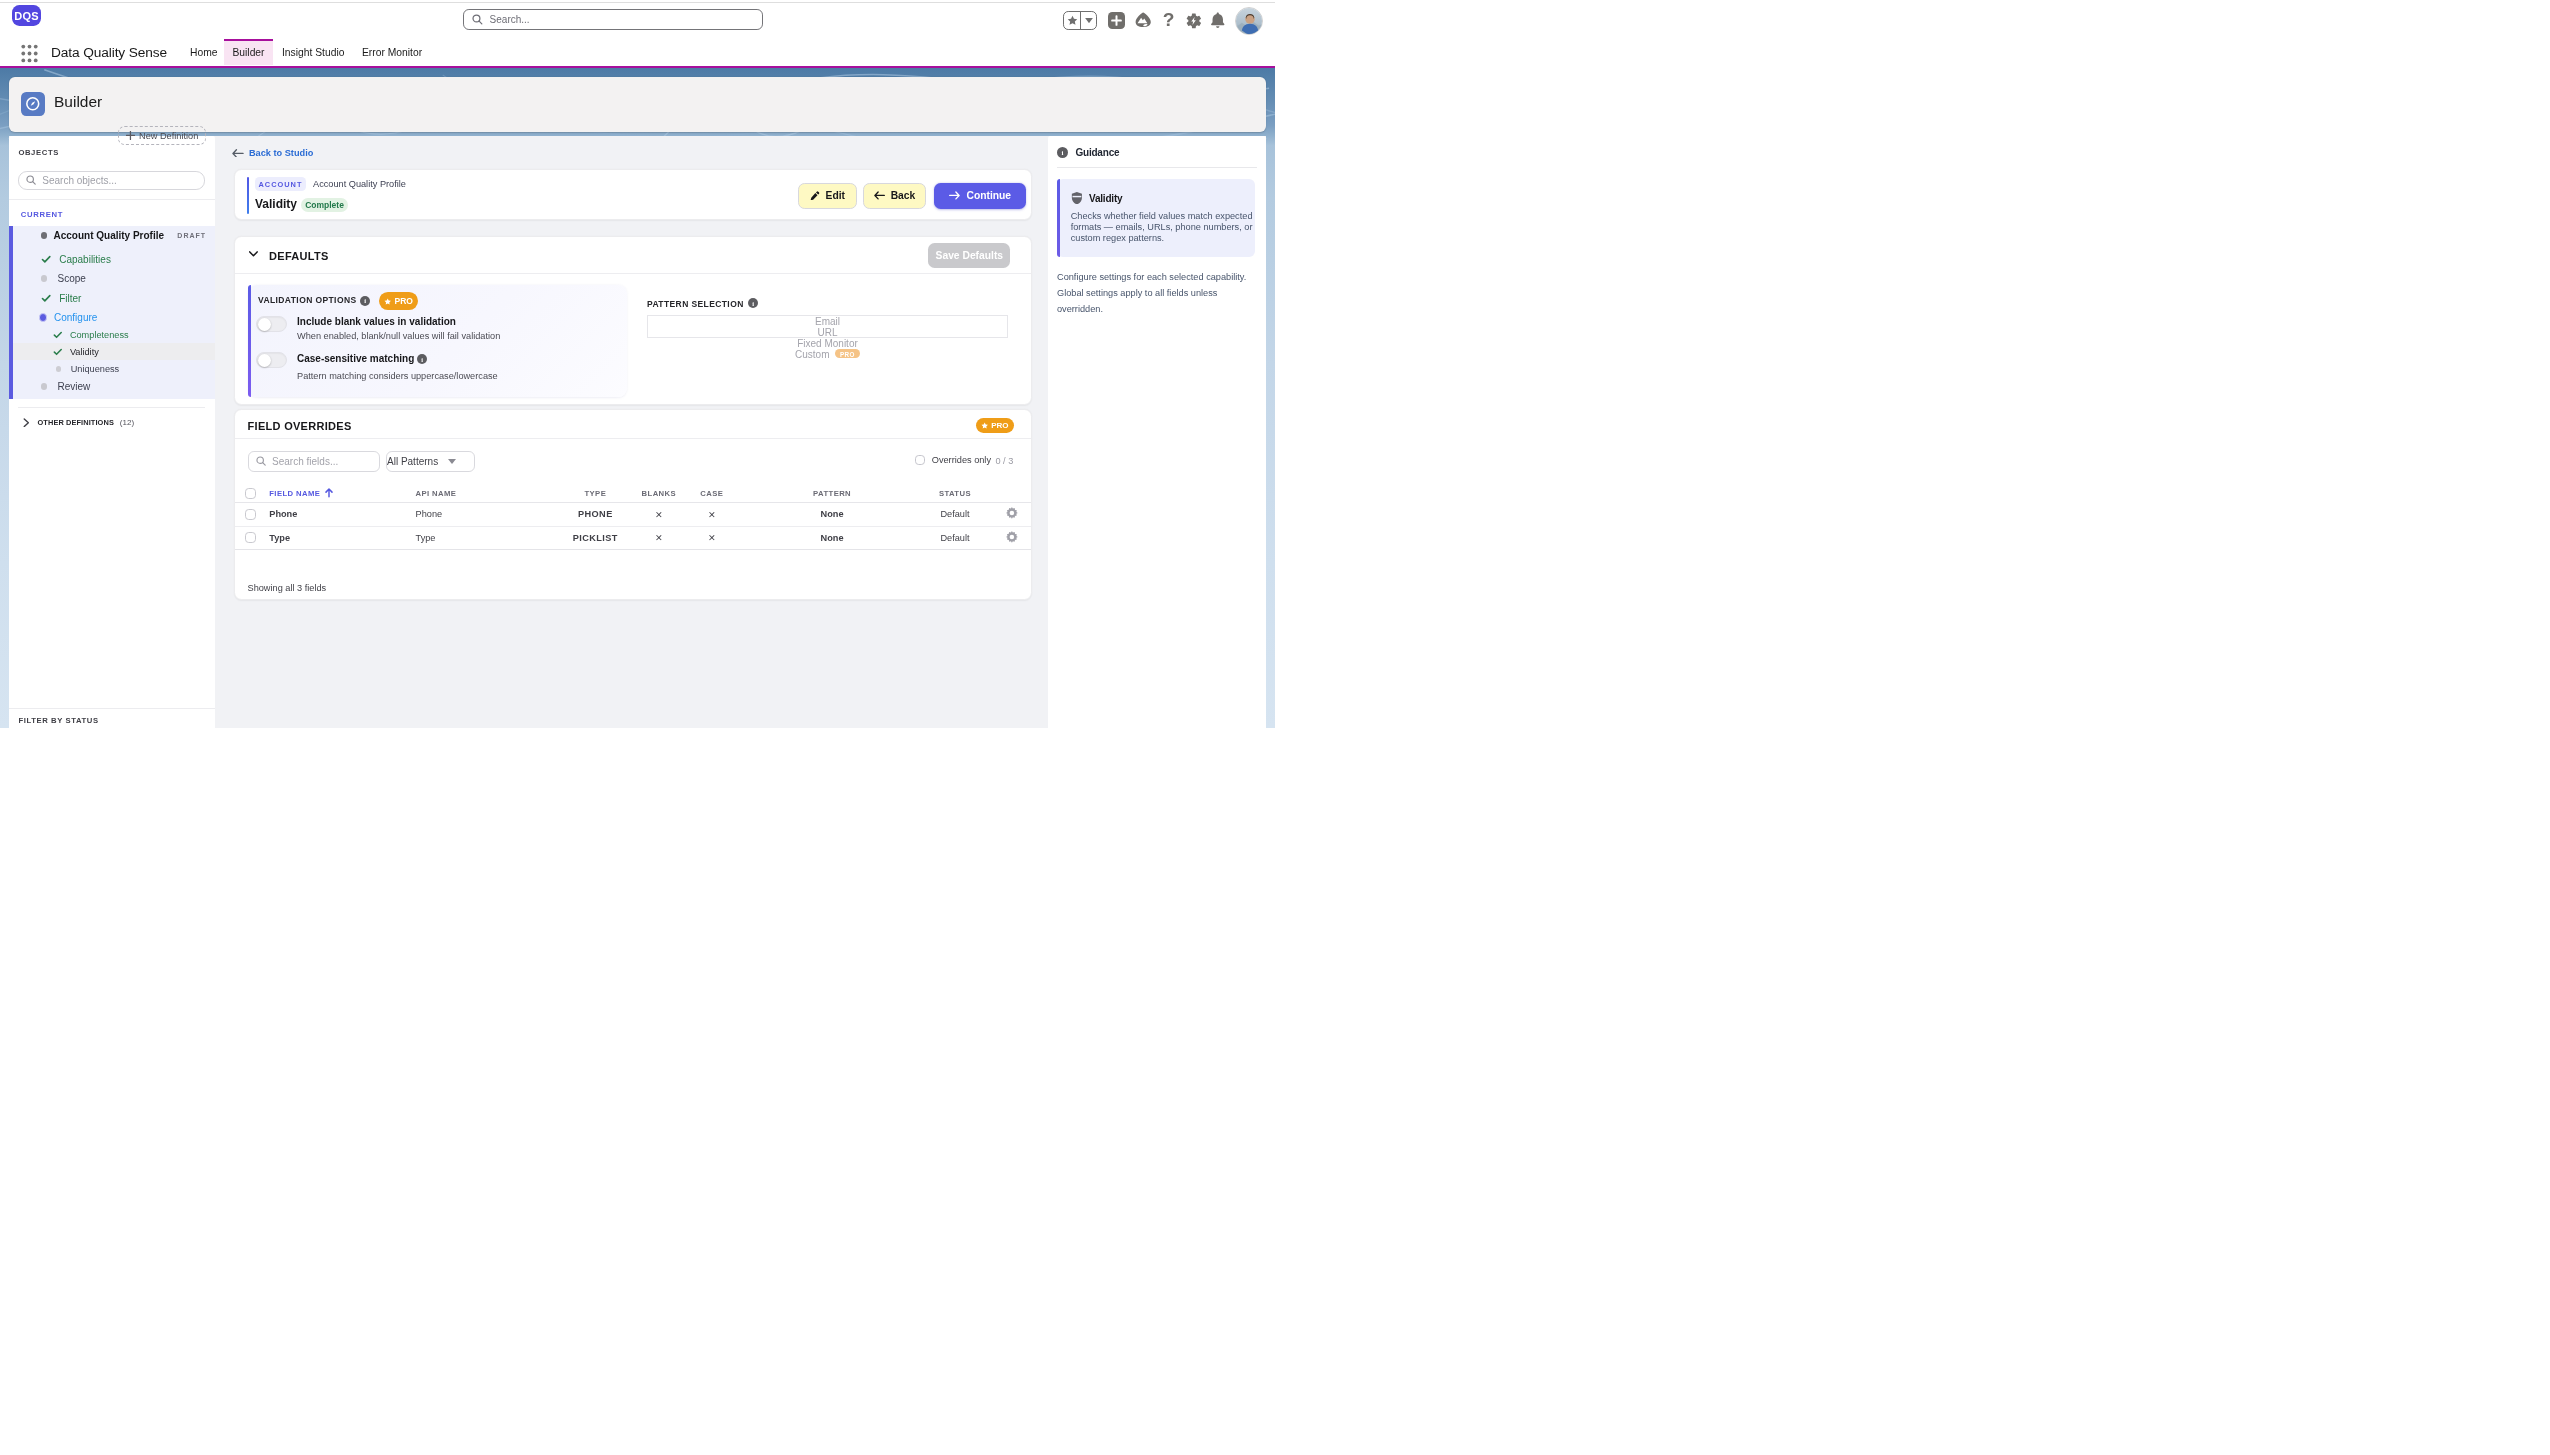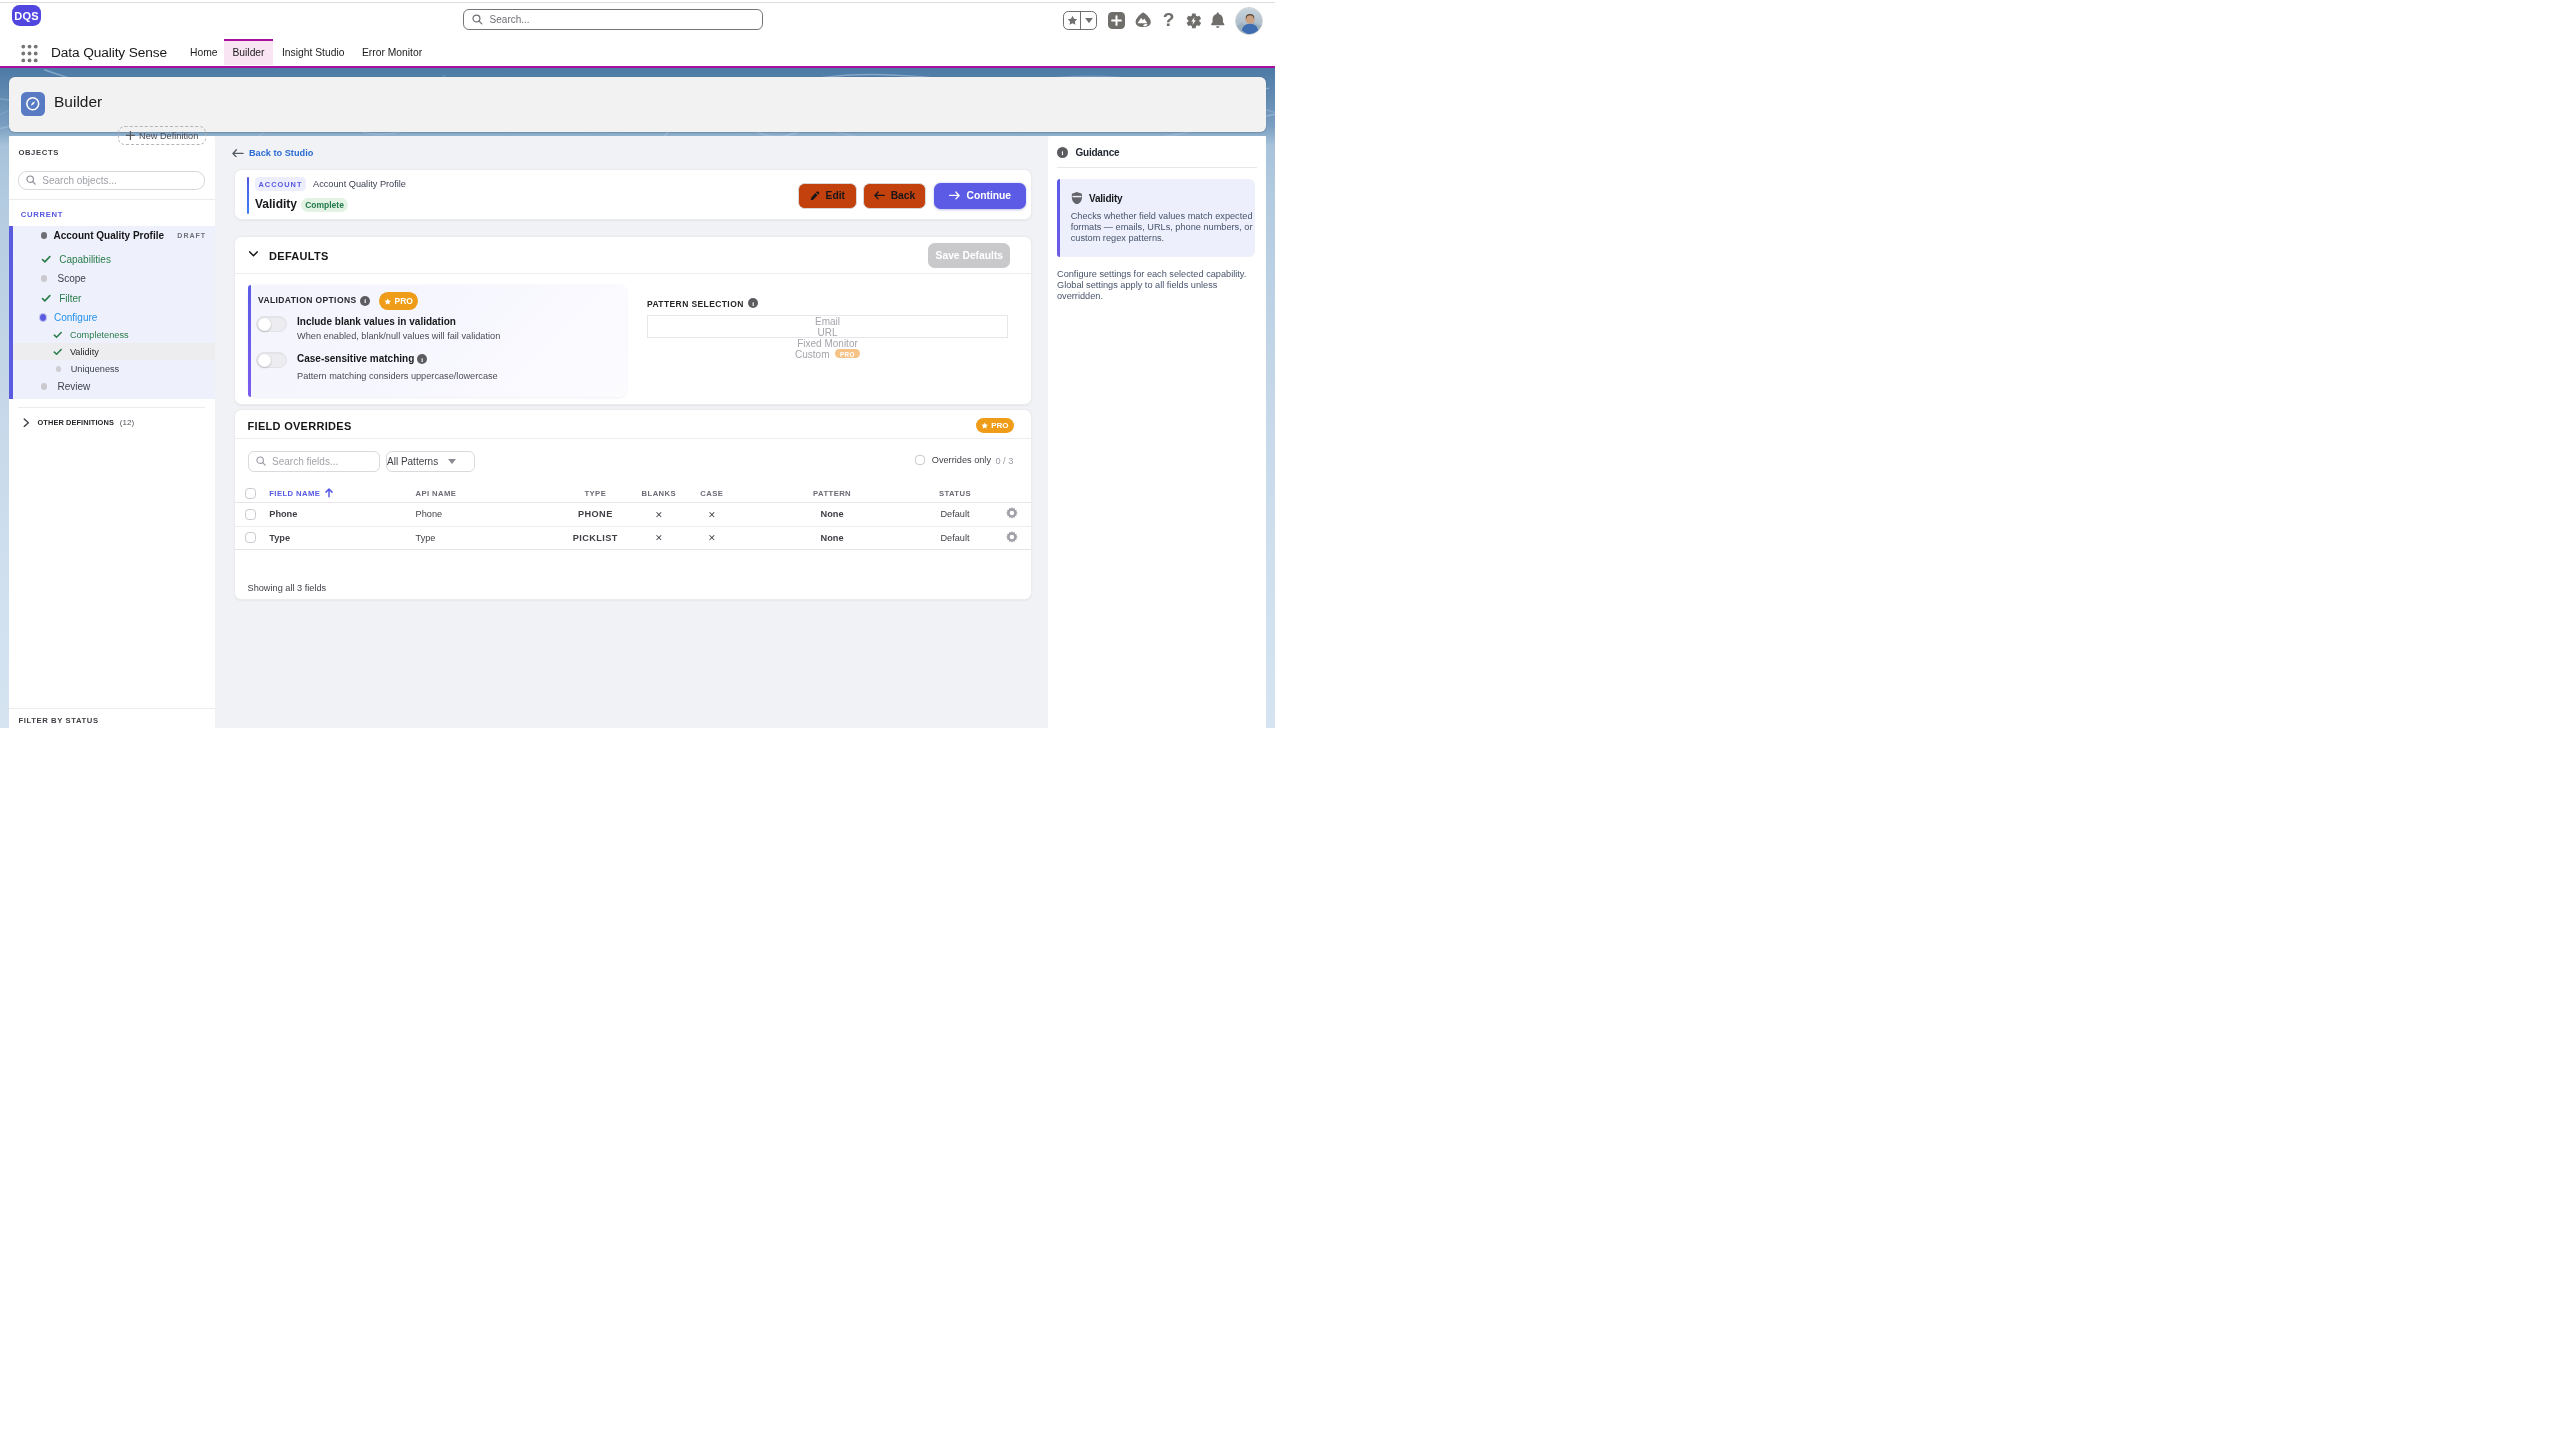--- a/index.html
+++ b/index.html
@@ -70,21 +70,21 @@
 #backlink { position:absolute; left:232px; top:148px; display:flex; align-items:center; gap:5.2px; font-size:9.2px; font-weight:600; color:#2b6cd4; }
 .card { position:absolute; left:234px; width:798px; background:#fff; border-radius:7.4px; border:0.7px solid #ececee; box-shadow:0 0.7px 1.5px rgba(0,0,0,.05); }
 #hcard { top:169px; height:51px;text-align:center; }
 #haccent { position:absolute; left:11.8px; top:7px; width:2.6px; height:37px; border-radius:1.5px; background:linear-gradient(180deg,#5156e6,#3e7eec); }
 #pill-account { position:absolute; left:20px; top:7.4px; width:51px; height:14px; background:#ecedfd; border-radius:4.4px;
   display:flex; align-items:center; justify-content:center; font-size:7.4px; font-weight:700; letter-spacing:1px; color:#5558e0; }
 #aqp-name { position:absolute; left:78px; top:9.2px; font-size:9.2px; font-weight:500; color:#3f4254; }
 #h-validity { position:absolute; left:20px; top:27px; font-size:12px; font-weight:700; color:#17171a; }
 #pill-complete { position:absolute; left:66px; top:28px; width:47px; height:14px; background:#e2f2e3; border-radius:7px;
   display:flex; align-items:center; justify-content:center; font-size:8.5px; font-weight:600; color:#22794a; }
-.hbtn { position:absolute; top:12.5px; height:26px; border:1.2px solid #d8d8dd; border-radius:6.6px; background:#c2410c;
+.hbtn { position:absolute; top:12.5px; height:26px; border:1.2px solid #d8d8dd; border-radius:6.6px; background:#fef9c3;
   display:flex; align-items:center; justify-content:center; gap:5.9px; font-size:10.3px; font-weight:600; color:#17171a; }
 #btn-continue { position:absolute; left:699px; top:12.5px; width:92px; height:26px; border-radius:6.6px; background:#5b5be6;
   display:flex; align-items:center; justify-content:center; gap:6.6px; font-size:10.3px; font-weight:600; color:#fff; box-shadow:0 0.7px 2.2px rgba(70,70,200,.35); }
 
 
 #dcard { top:236px; height:169px; }
 .sec-title { font-size:11px; font-weight:700; letter-spacing:0.3px; color:#17171a; }
 #d-head { position:absolute; left:0; top:0; width:100%; height:37px; border-bottom:0.7px solid #ededf0; }
 #btn-save { position:absolute; right:20.7px; top:5.9px; width:82px; height:25px; background:#c9c9cc; border-radius:6.6px;
   display:flex; align-items:center; justify-content:center; font-size:10.3px; font-weight:600; color:#fff; }
@@ -311,21 +311,21 @@
   <div class="sb-div" style="left:1057px;top:167px;width:200px;background:#e8e8eb"></div>
   <div id="gcard">
     <svg style="position:absolute;left:13.7px;top:12.5px" width="11.8" height="12.5" viewBox="0 0 24 26" fill="#63636a">
         <path d="M12 0l10.5 3.5v8.2c0 6.8-4.5 11.6-10.5 14.3C6 23.3 1.5 18.5 1.5 11.7V3.5z"></path>
         <path d="M2.8 8h18.4v3H2.8z" fill="#edeffc"></path>
         <path d="M12 13.5l4 5.5H8z" fill="#edeffc" opacity="0"></path>
       </svg>
     <div class="t" style="left:32px;top:13.7px;font-size:10px;font-weight:700;letter-spacing:-0.2px;color:#17171a">Validity</div>
     <div style="position:absolute;left:13.7px;top:32px;font-size:9.2px;line-height:11.2px;color:#47546b">Checks whether field values match expected<br>formats — emails, URLs, phone numbers, or<br>custom regex patterns.</div>
   </div>
-  <div style="position:absolute;left:1057px;top:269px;font-size:9.2px;line-height:11px;color:#47546b;width:192px">Configure settings for each selected capability. Global settings apply to all fields unless overridden.</div>
+  <div style="position:absolute;left:1057px;top:269px;font-size:9.2px;line-height:16px;color:#47546b;width:192px">Configure settings for each selected capability. Global settings apply to all fields unless overridden.</div>
 
   <div id="backlink"><svg width="11.8" height="8.9" viewBox="0 0 16 12" fill="none">
         <path d="M6 1L1.3 6 6 11M1.6 6H15" stroke="#555c66" stroke-width="1.8" stroke-linecap="round" stroke-linejoin="round"></path>
       </svg>Back to Studio</div>
 
   <div class="card" id="hcard">
     <div id="haccent"></div>
     <div id="pill-account">ACCOUNT</div>
     <div id="aqp-name">Account Quality Profile</div>
     <div id="h-validity">Validity</div>

